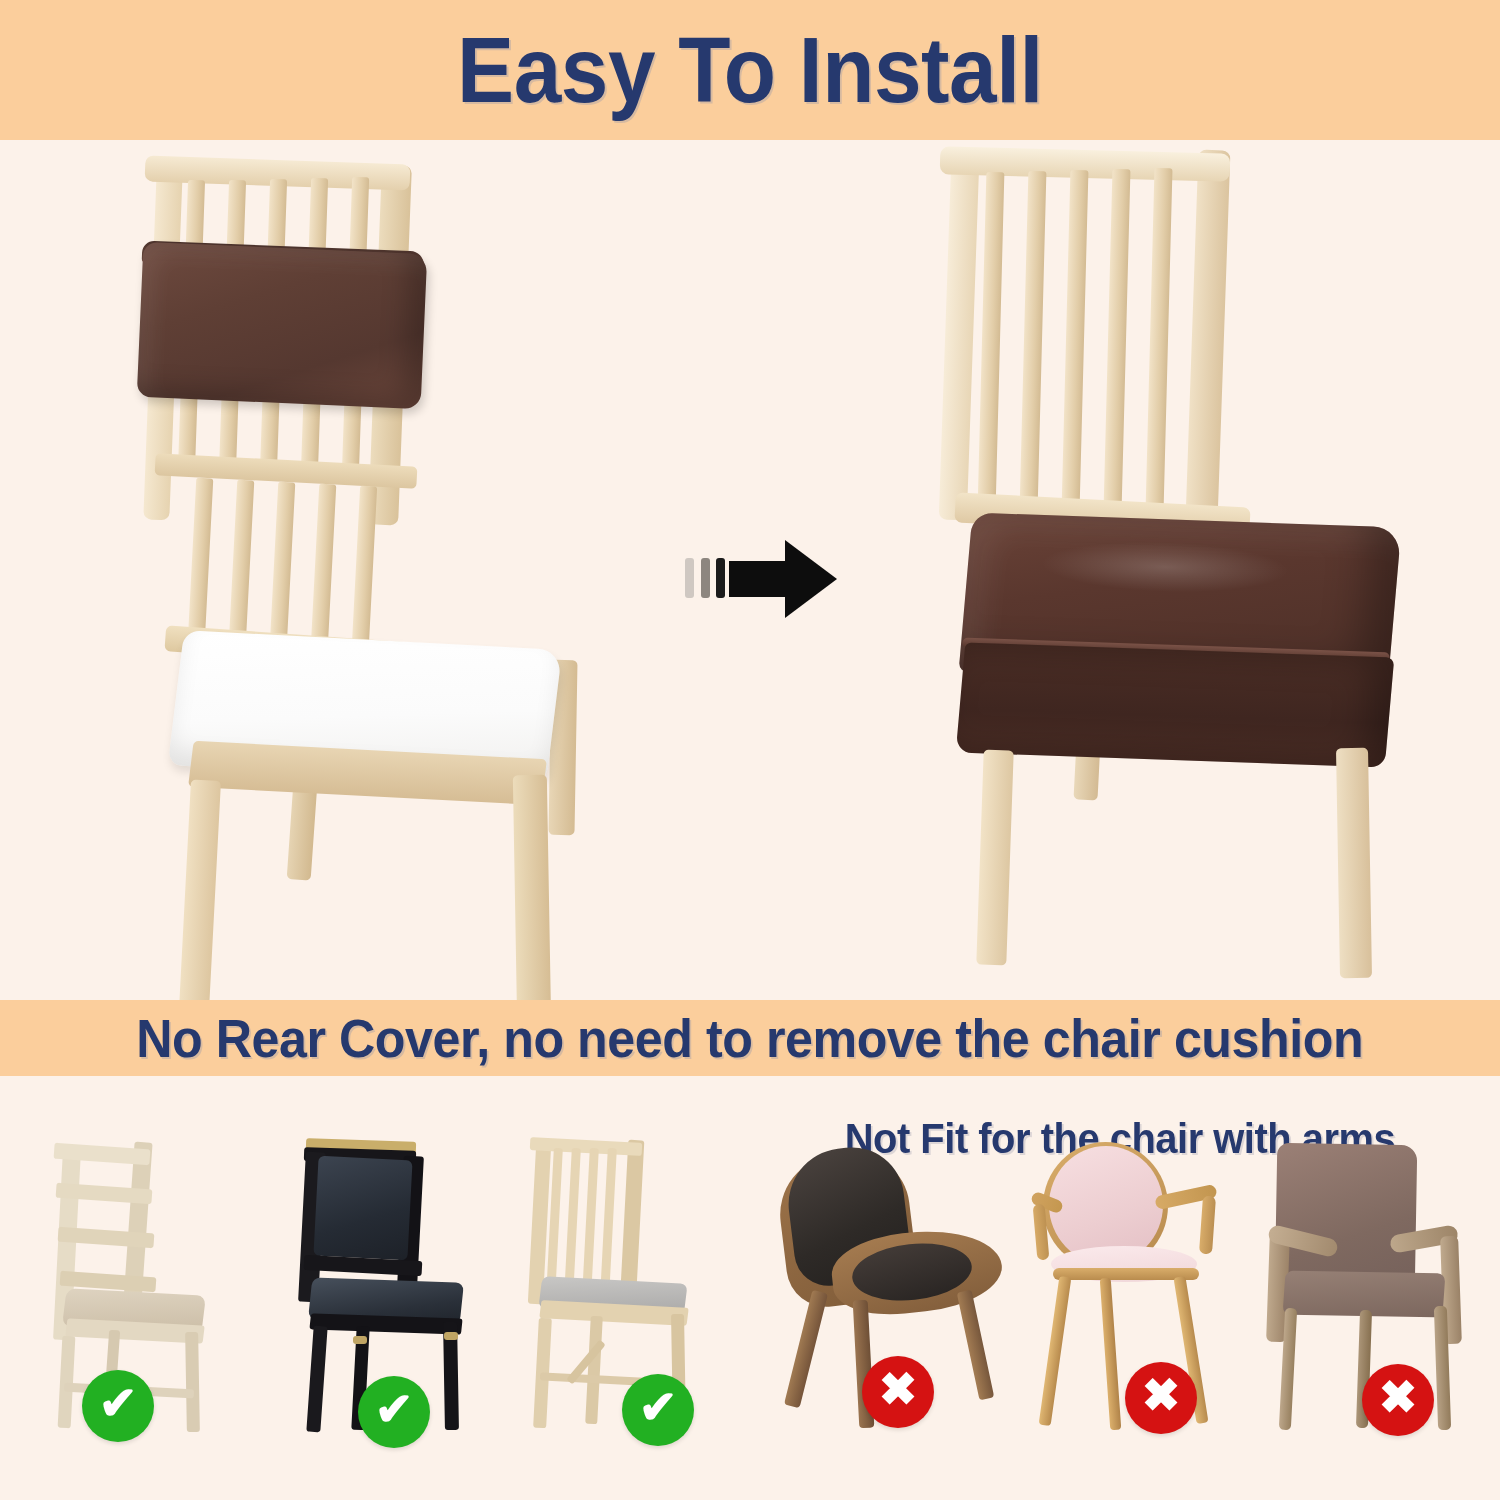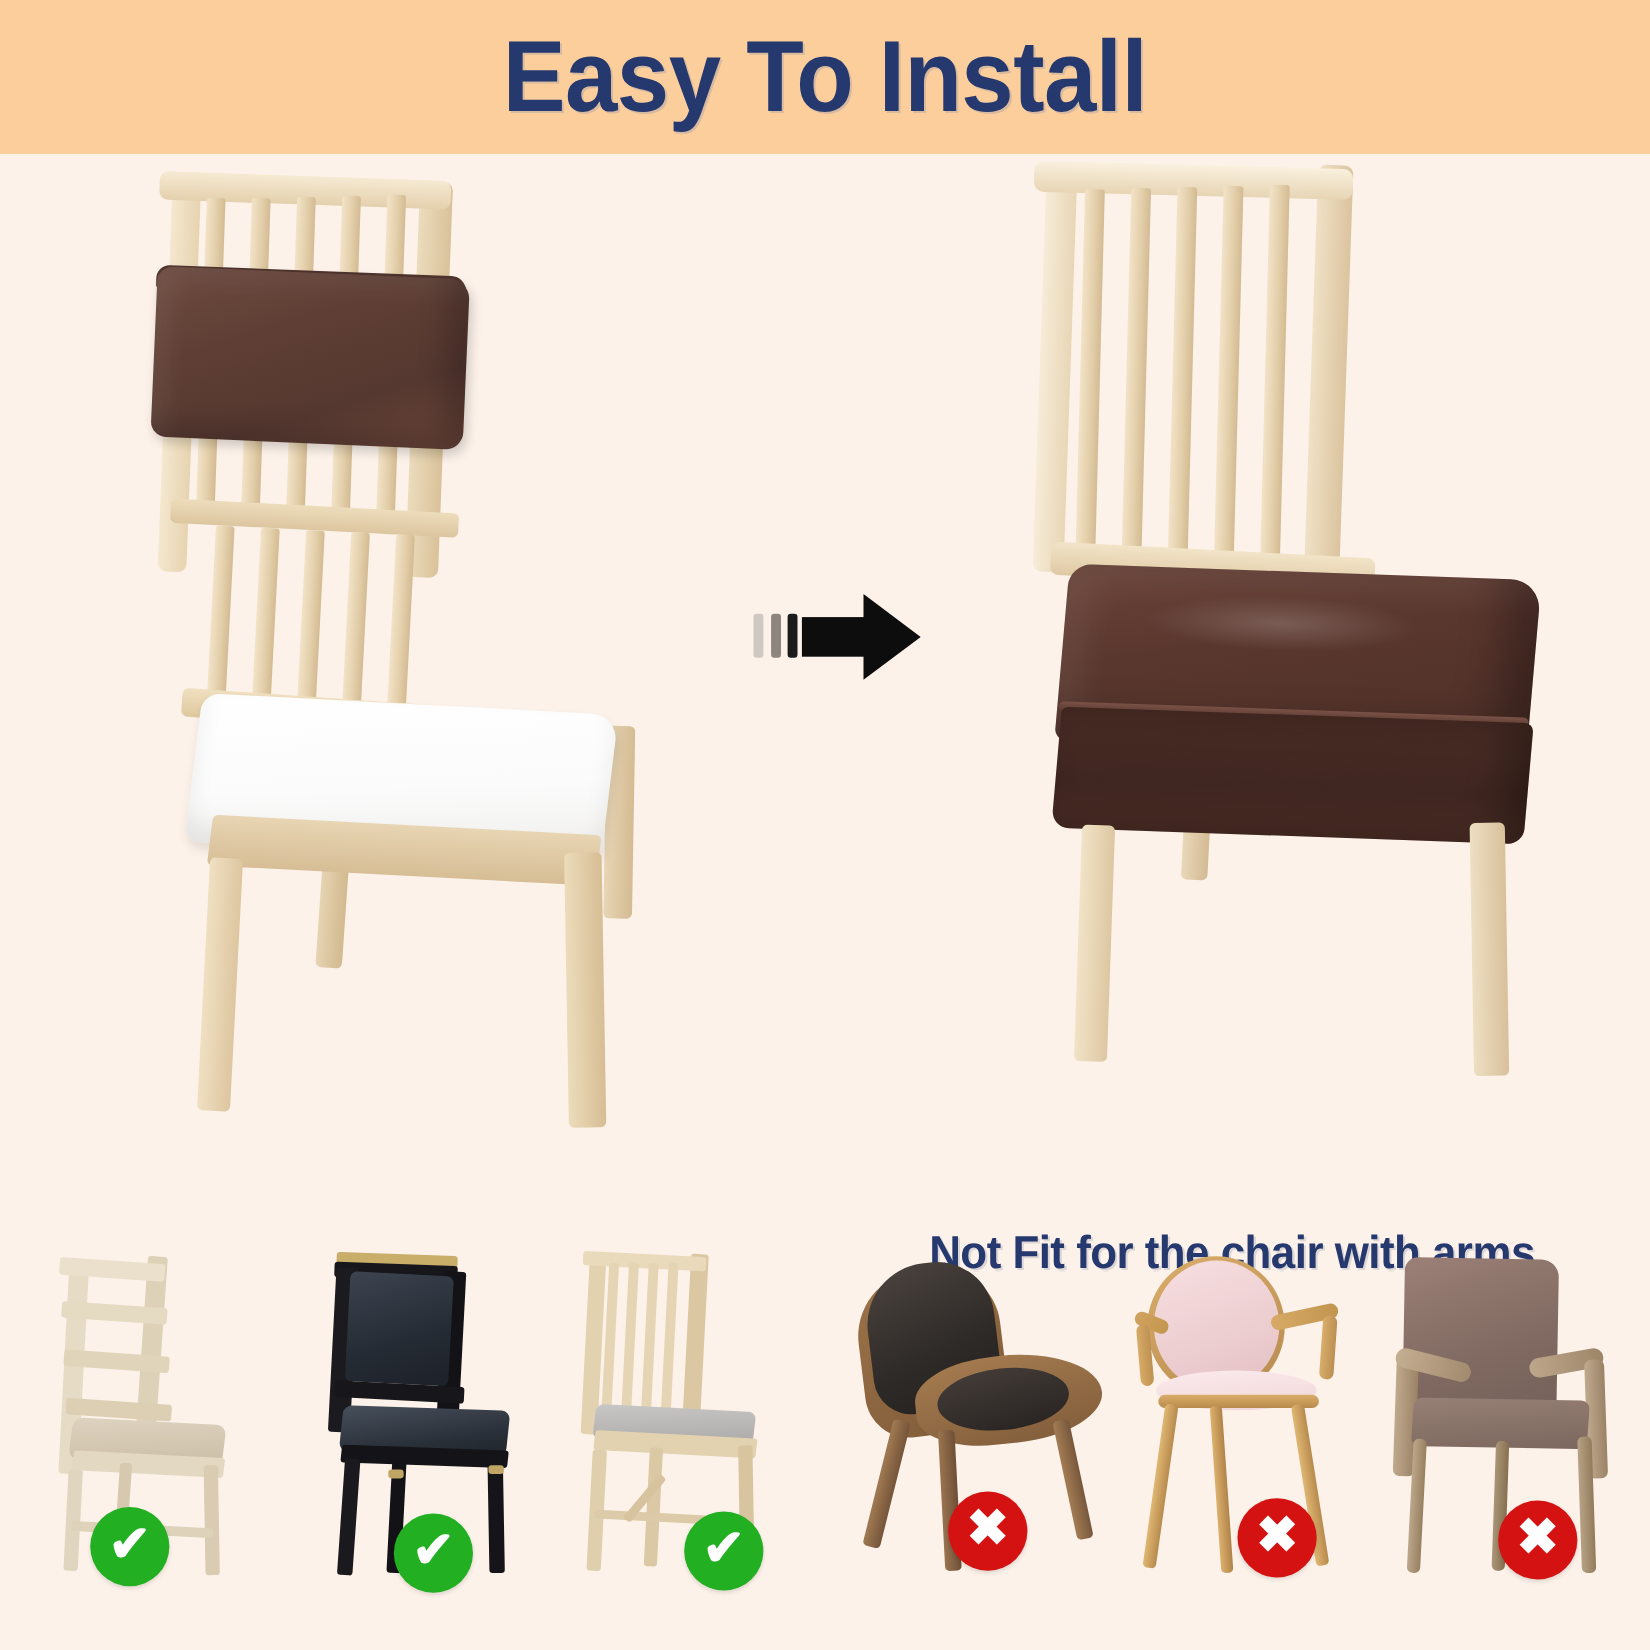--- a/index.html
+++ b/index.html
@@ -221,20 +221,23 @@
       <div id="cr-leg-bl"></div>
       <div id="cr-seatcover"></div>
       <div id="cr-seat-hi"></div>
       <div id="cr-piping"></div>
       <div id="cr-skirt"></div>
       <div id="cr-leg-fl"></div>
       <div id="cr-leg-fr"></div>
     </div>
   </div>
 
+  <div class="banner" id="mid-banner">
+    <div class="banner-text">No Rear Cover, no need to remove the chair cushion</div>
+  </div>
 
   <div class="section-heading">Not Fit for the chair with arms</div>
 
   <div id="gallery">
 
     <div class="cell" style="left:20px;">
       <div class="mini">
         <div class="m-part" style="left:38px;top:10px;width:18px;height:190px;background:#e6dcc6;transform:rotate(3deg);"></div>
         <div class="m-part" style="left:108px;top:2px;width:18px;height:190px;background:#ddd1b8;transform:rotate(4deg);"></div>
         <div class="m-part" style="left:34px;top:6px;width:96px;height:16px;background:#eae0cb;transform:rotate(4deg);"></div>

